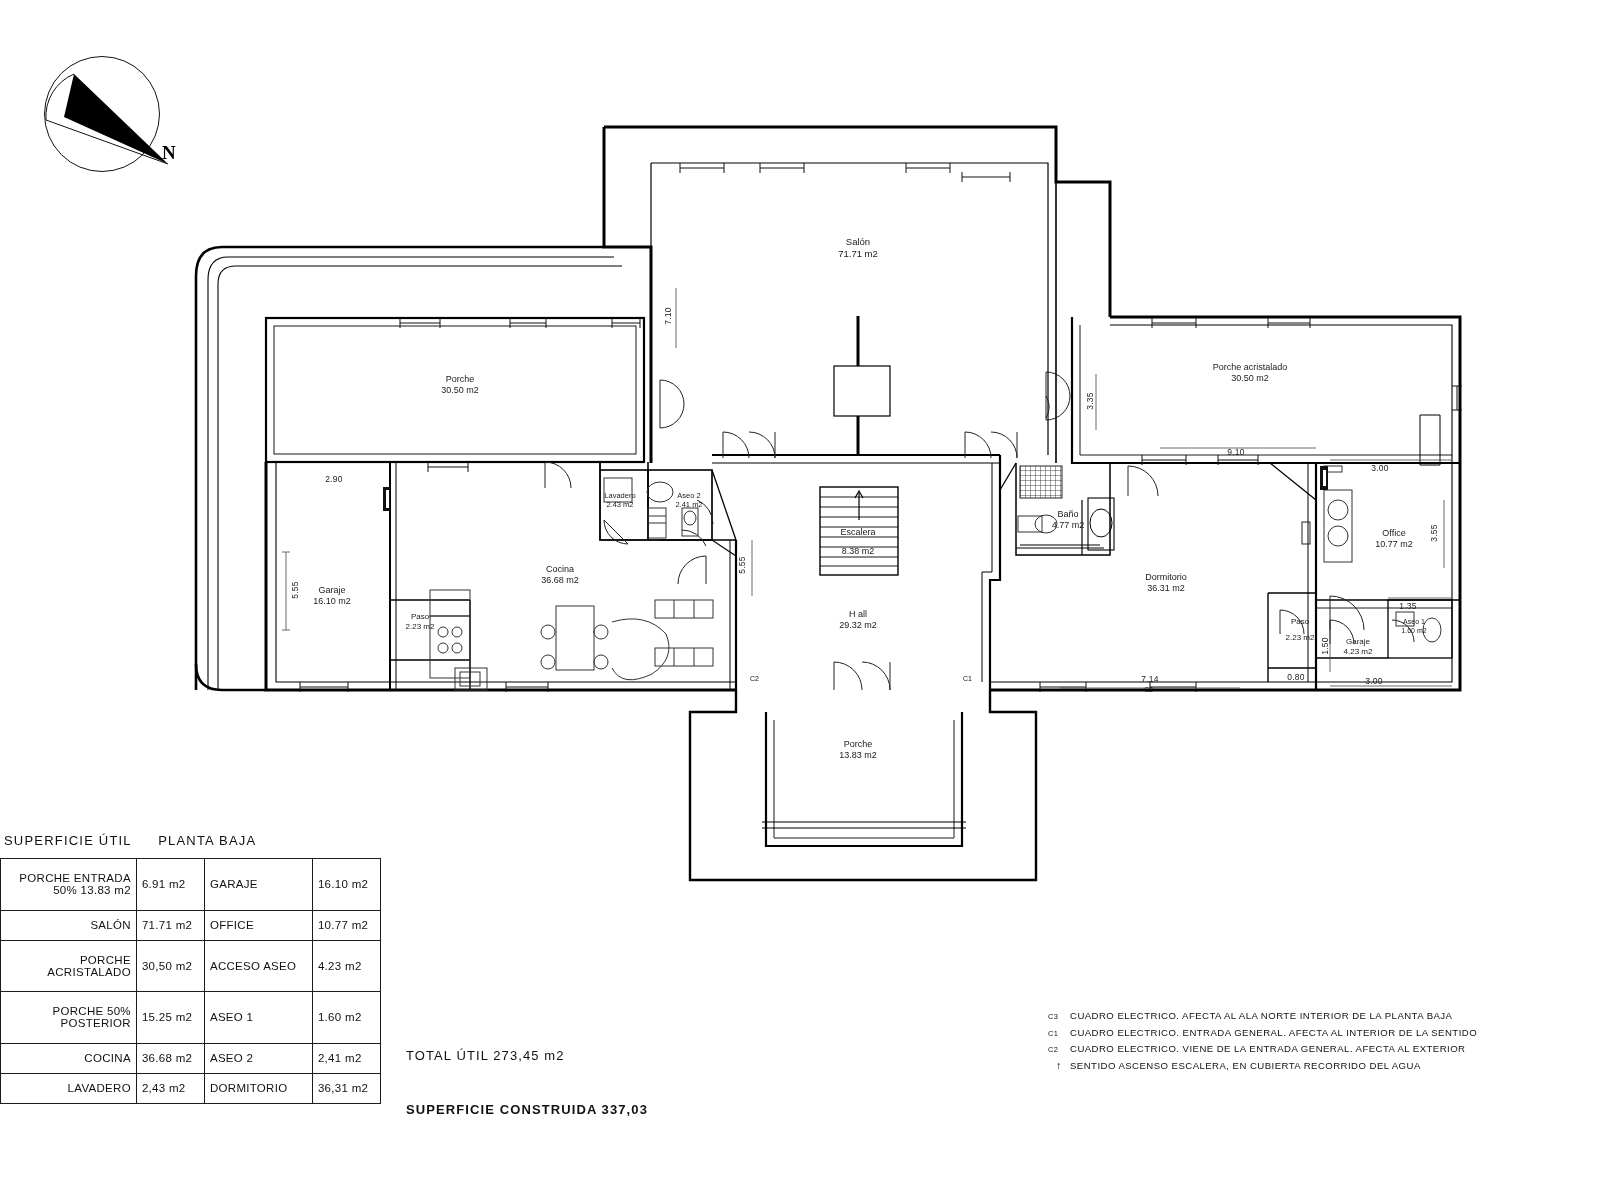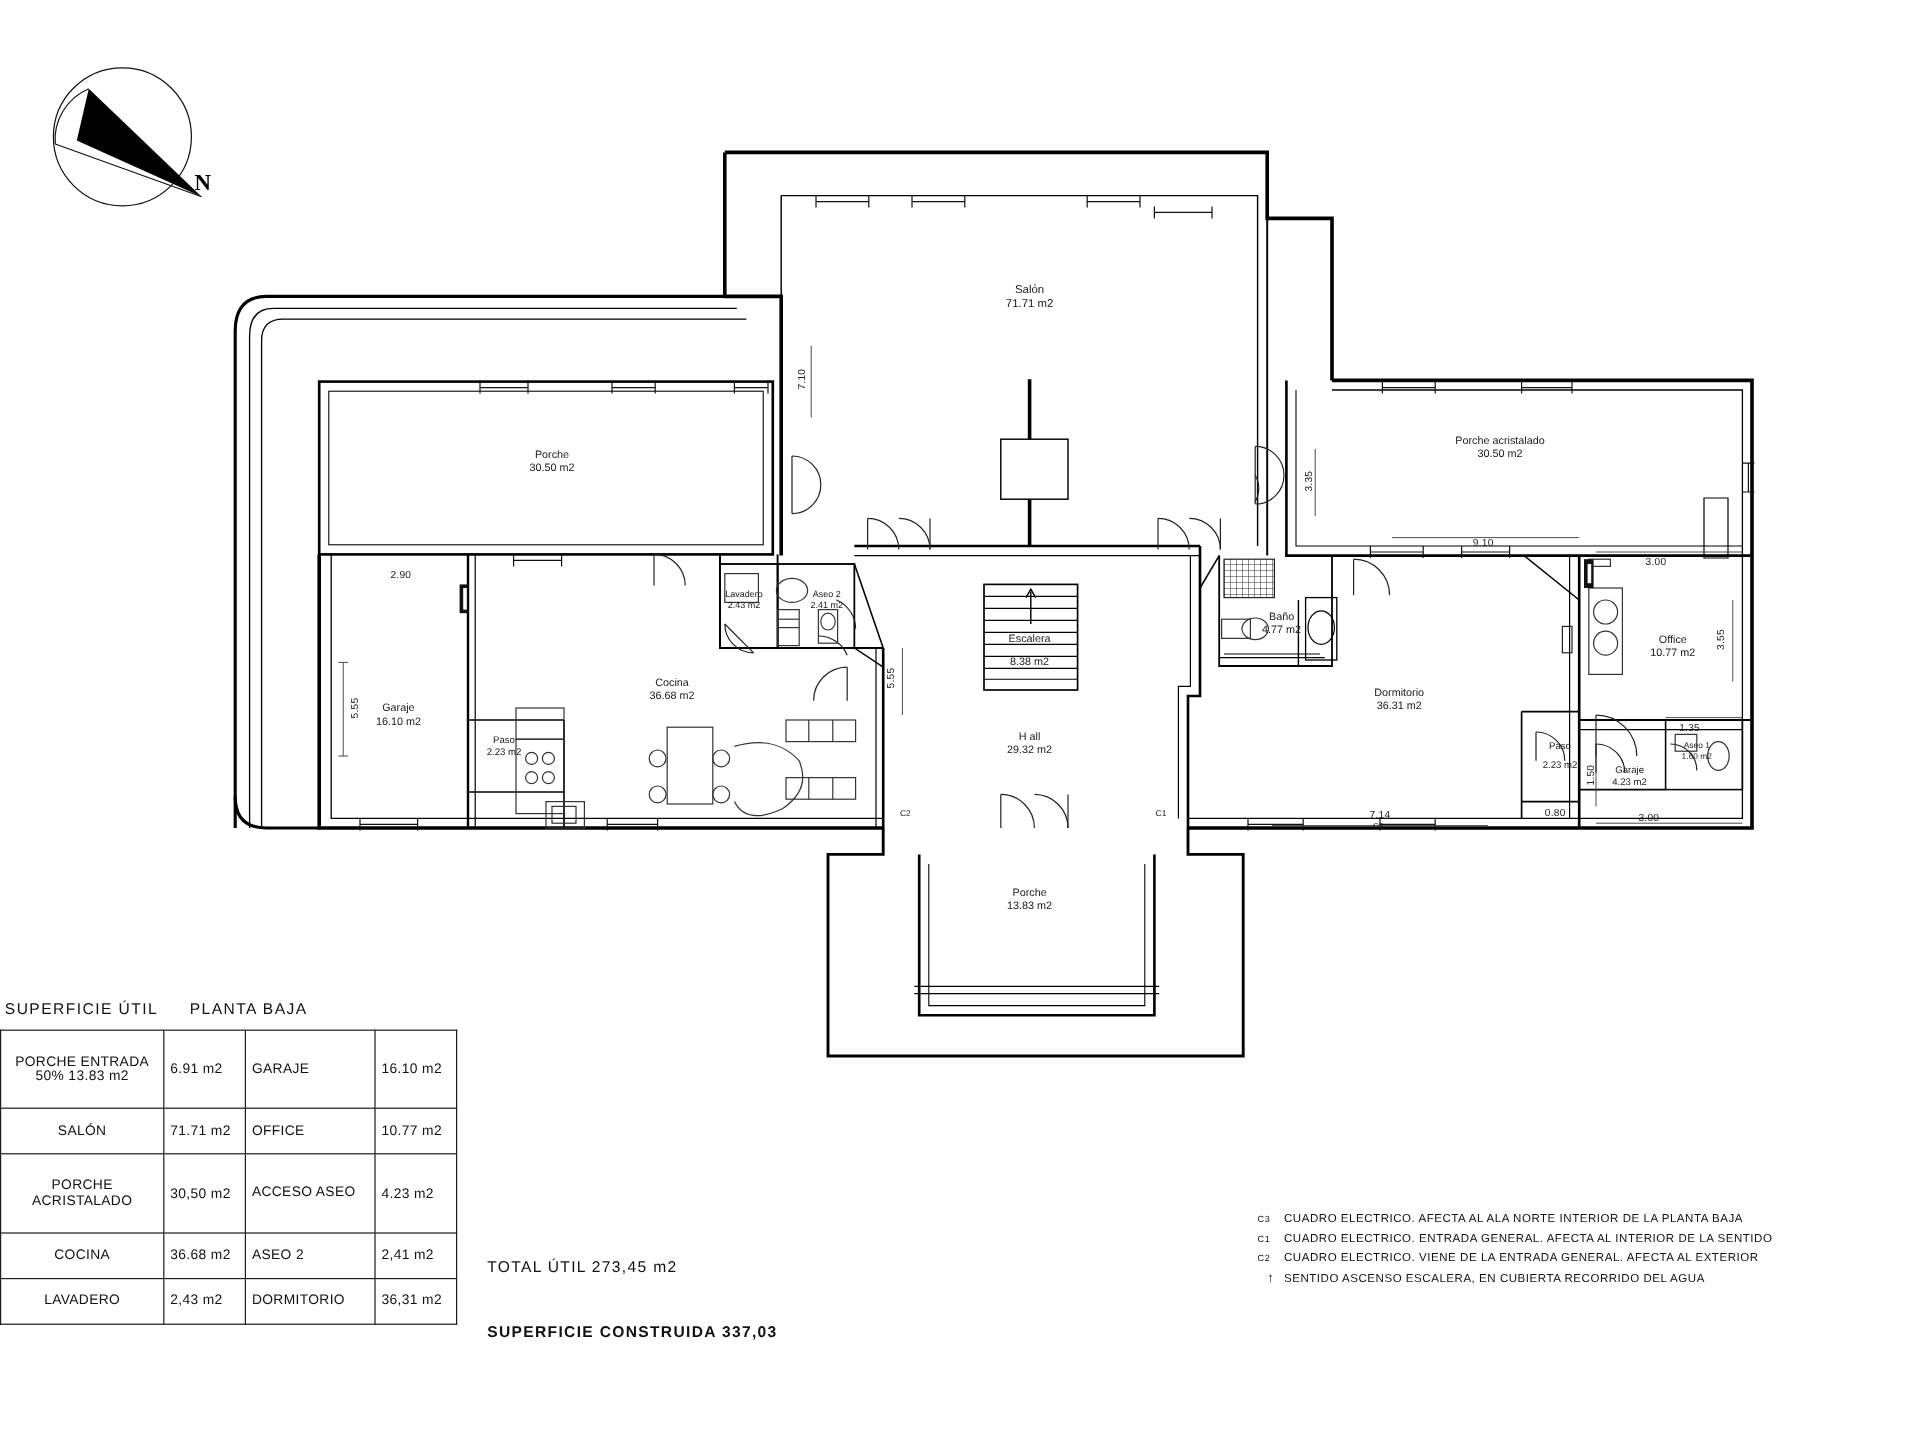--- a/index.html
+++ b/index.html
@@ -29,21 +29,21 @@
       border:1.4px solid #111;border-radius:50%;box-sizing:border-box;}
   #compass .n-letter{position:absolute;left:124px;top:90px;font-size:19px;
       font-family:"Liberation Serif",serif;font-weight:700;color:#000;}
 
   
   #area-table{position:absolute;left:0px;top:858px;width:381px;height:246px;}
   #area-table table{border-collapse:collapse;width:100%;height:100%;
       font-size:11.5px;letter-spacing:.3px;}
   #area-table td{border:1px solid #1c1c1c;padding:2px 5px;
       font-family:"Liberation Sans",sans-serif;vertical-align:middle;}
-  #area-table td.nm{text-align:center;white-space:pre-line;line-height:1.08;}
+  #area-table td.nm{text-align:right;white-space:pre-line;line-height:1.08;}
   #area-table td.val{text-align:left;white-space:nowrap;}
   #area-table td.nmv{text-align:left;white-space:pre-line;line-height:1.08;}
   .tbl-title{position:absolute;left:4px;top:833px;font-size:13px;letter-spacing:1.2px;text-align:center;}
   .tbl-title .t2{margin-left:22px;}
 
   .total-line{position:absolute;font-size:13px;letter-spacing:1.1px;}
 
   
   #legend{position:absolute;left:1048px;top:1010px;font-size:9.6px;letter-spacing:.45px;}
   #legend .lrow{display:flex;align-items:baseline;margin-bottom:5.5px;}
@@ -409,20 +409,27 @@
           <td class="val">10.77  m2</td>
         </tr>
         <tr>
           <td class="nm">PORCHE
 ACRISTALADO</td>
           <td class="val">30,50  m2</td>
           <td class="nmv">ACCESO  ASEO</td>
           <td class="val">4.23  m2</td>
         </tr>
         <tr>
+          <td class="nm">PORCHE 50%
+POSTERIOR</td>
+          <td class="val">15.25  m2</td>
+          <td class="nmv">ASEO  1</td>
+          <td class="val">1.60  m2</td>
+        </tr>
+        <tr>
           <td class="nm">COCINA</td>
           <td class="val">36.68  m2</td>
           <td class="nmv">ASEO  2</td>
           <td class="val">2,41  m2</td>
         </tr>
         <tr>
           <td class="nm">LAVADERO</td>
           <td class="val">2,43  m2</td>
           <td class="nmv">DORMITORIO</td>
           <td class="val">36,31  m2</td>

